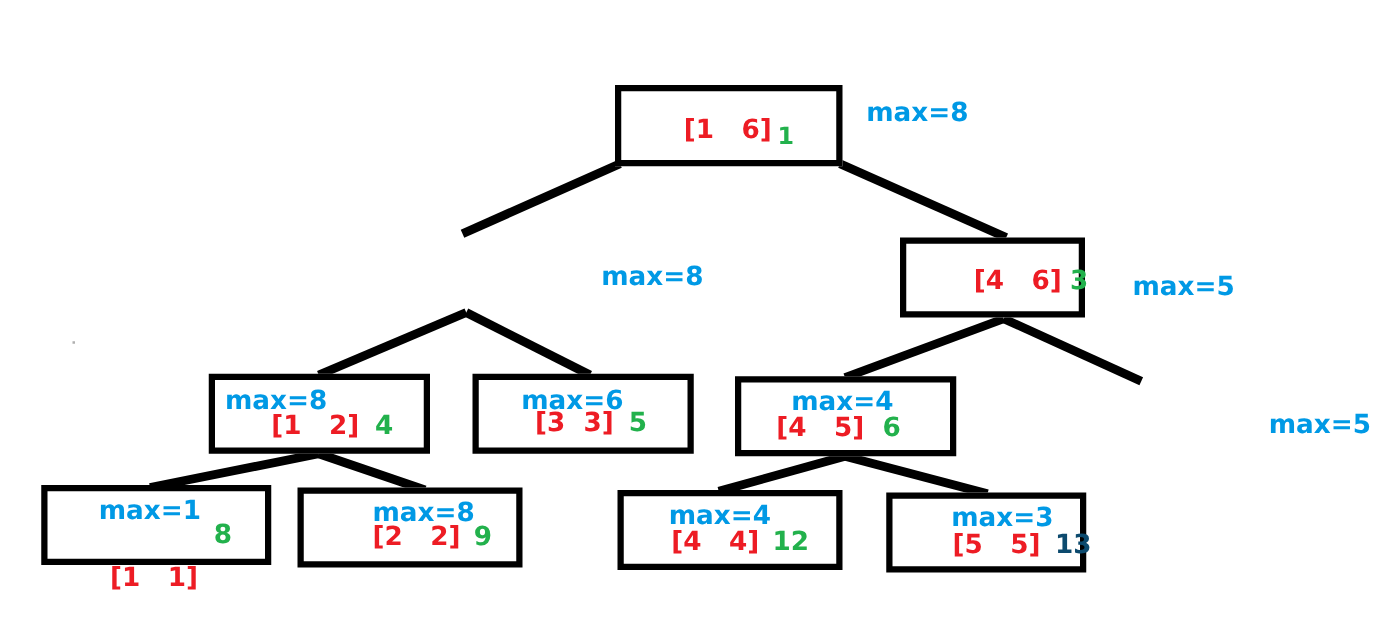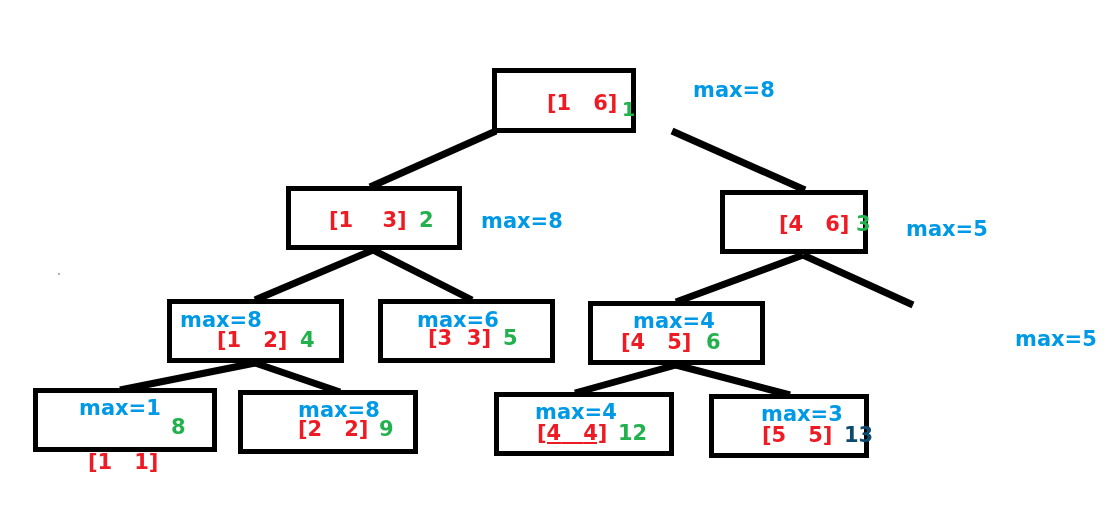--- a/index.html
+++ b/index.html
@@ -87,34 +87,28 @@
     <line x1="803" y1="255" x2="676" y2="302" stroke="#000000" stroke-width="7"></line>
     <line x1="803" y1="255" x2="913" y2="305" stroke="#000000" stroke-width="7"></line>
 
     <line x1="255" y1="363" x2="120" y2="390" stroke="#000000" stroke-width="7"></line>
     <line x1="255" y1="363" x2="340" y2="392" stroke="#000000" stroke-width="7"></line>
 
     <line x1="676" y1="365" x2="575" y2="393" stroke="#000000" stroke-width="7"></line>
     <line x1="676" y1="365" x2="790" y2="395" stroke="#000000" stroke-width="7"></line>
   </svg>
 
-  <div class="node" style="left:492px; top:68px; width:144px; height:65px;">
+  <div class="node" style="left:492px; top:68px; width:182px; height:65px;">
     <div class="node-inner">
       <span class="interval" style="left:50px; top:18px;"><span>[1</span>   <span>6]</span></span>
       <span class="idx interval" style="left:125px; top:25px; color:#22b14c; font-size:19px;">1</span>
     </div>
   </div>
   <span class="max-out" style="left:693px; top:78px;">max=8</span>
 
-  <div class="node" style="left:286px; top:186px; width:176px; height:64px;">
-    <div class="node-inner">
-      <span class="interval" style="left:38px; top:17px;"><span>[1</span>    <span>3]</span></span>
-      <span class="idx interval" style="left:128px; top:17px; color:#22b14c;">2</span>
-    </div>
-  </div>
   <span class="max-out" style="left:481px; top:209px;">max=8</span>
 
   <div class="node" style="left:720px; top:190px; width:148px; height:64px;">
     <div class="node-inner">
       <span class="interval" style="left:54px; top:17px;"><span>[4</span>   <span>6]</span></span>
       <span class="idx interval" style="left:131px; top:17px; color:#22b14c;">3</span>
     </div>
   </div>
   <span class="max-out" style="left:906px; top:217px;">max=5</span>
 
@@ -156,21 +150,21 @@
     <div class="node-inner">
       <span class="max-in" style="left:55px; top:3px;">max=8</span>
       <span class="interval" style="left:55px; top:22px;"><span>[2</span>   <span>2]</span></span>
       <span class="idx interval" style="left:136px; top:22px; color:#22b14c;">9</span>
     </div>
   </div>
 
   <div class="node" style="left:494px; top:392px; width:180px; height:64px;">
     <div class="node-inner">
       <span class="max-in" style="left:36px; top:3px;">max=4</span>
-      <span class="interval" style="left:38px; top:24px;text-decoration:underline;"><span>[4</span>   <span>4]</span></span>
+      <span class="interval" style="left:38px; top:24px;"><span>[4</span>   <span>4]</span></span>
       <span class="idx interval" style="left:119px; top:24px; color:#22b14c;">12</span>
     </div>
   </div>
 
   <div class="node" style="left:709px; top:394px; width:160px; height:64px;">
     <div class="node-inner">
       <span class="max-in" style="left:47px; top:3px;">max=3</span>
       <span class="interval" style="left:48px; top:24px;"><span>[5</span>   <span>5]</span></span>
       <span class="idx interval" style="left:130px; top:24px; color:#0c4a6e;">13</span>
     </div>

